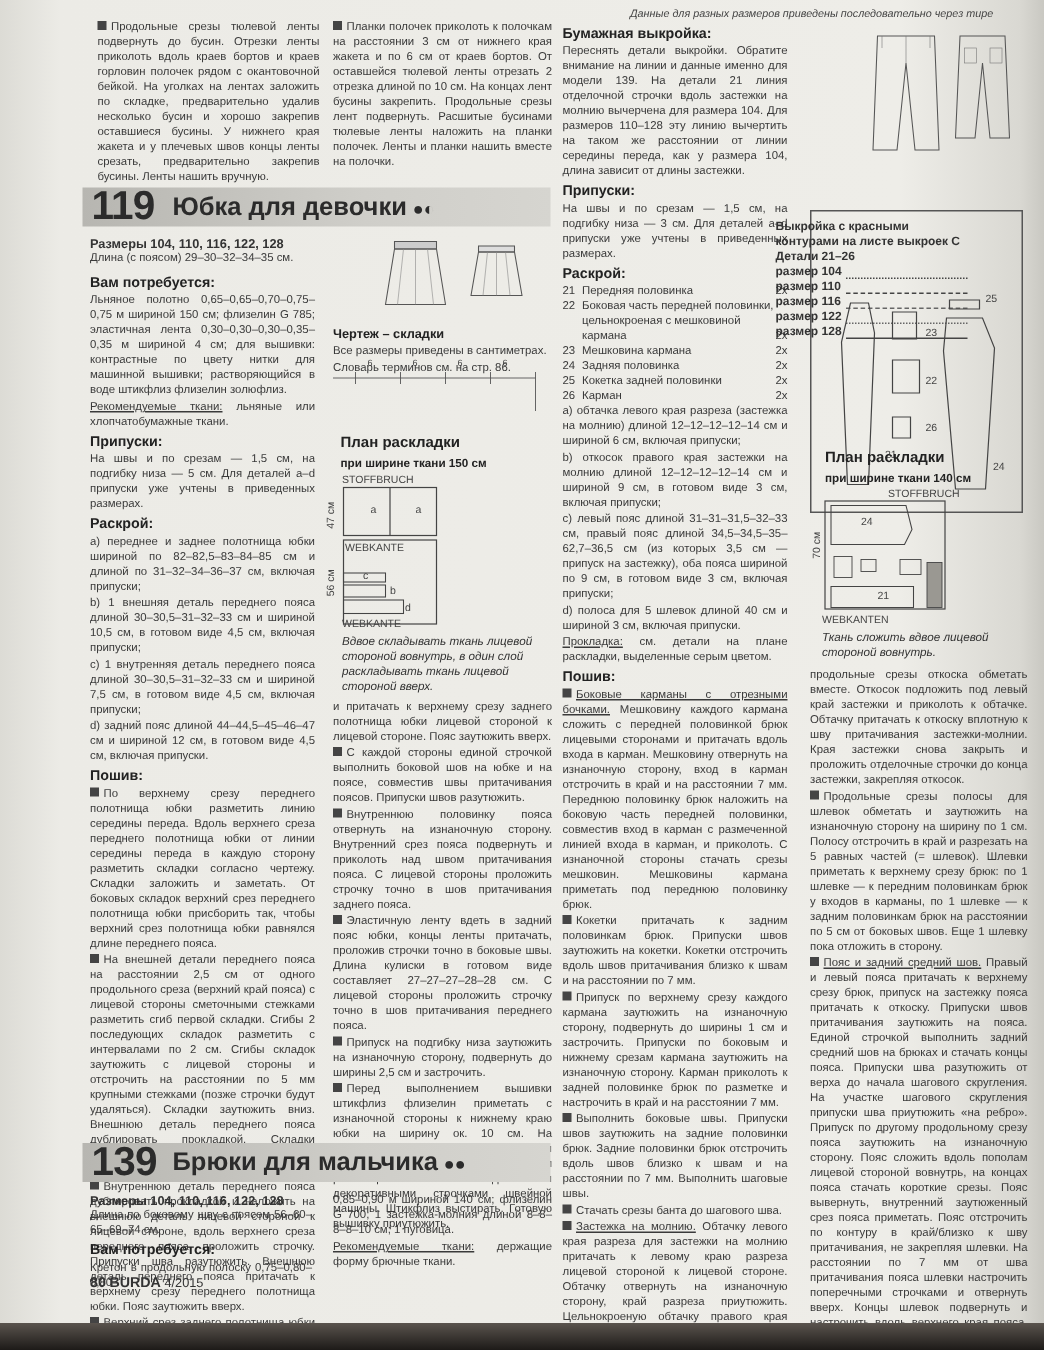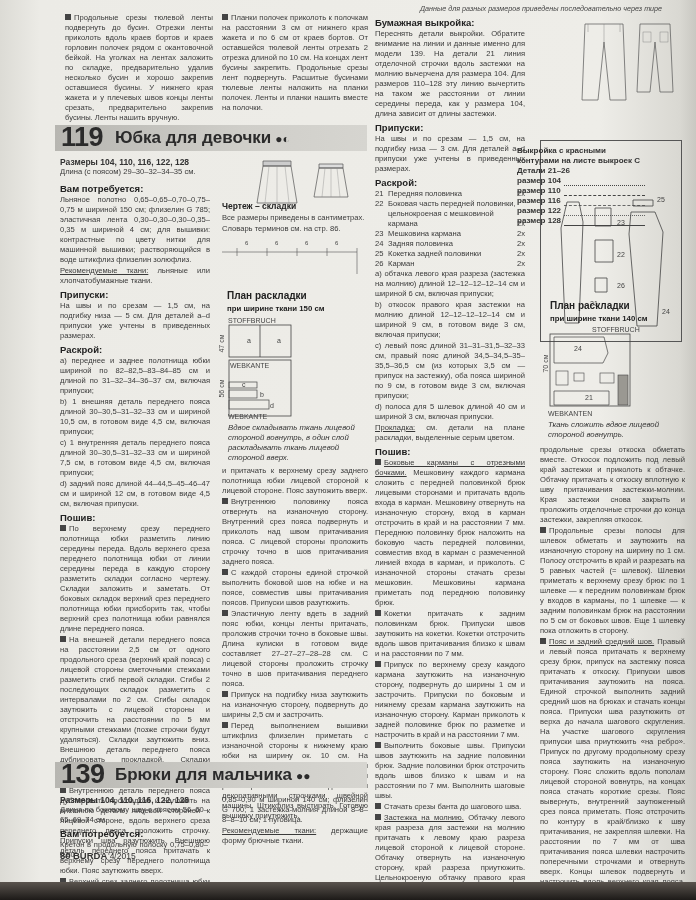--- a/index.html
+++ b/index.html
@@ -71,21 +71,21 @@
 
   <svg style="left:255px;top:155px" width="110" height="55">
     <path d="M8,6 h28 v5 h-28z" fill="#ccc" stroke="#555" stroke-width="0.7"></path>
     <path d="M8,11 L2,48 h40 L36,11z" fill="none" stroke="#555" stroke-width="0.7"></path>
     <path d="M14,11 L10,48 M22,11 L22,48 M30,11 L34,48" stroke="#888" stroke-width="0.4"></path>
     <path d="M64,9 h24 v4 h-24z" fill="#ddd" stroke="#555" stroke-width="0.7"></path>
     <path d="M64,13 L59,42 h34 L88,13z" fill="none" stroke="#555" stroke-width="0.7"></path>
     <path d="M70,13 L67,42 M76,13 L76,42 M82,13 L85,42" stroke="#888" stroke-width="0.4"></path>
   </svg>
 
-  <div class="col" style="left:222px;top:198px;width:148px;">
+  <div class="col" style="left:222px;top:214px;width:148px;">
     <div class="h" style="font-size:8.5px">Чертеж – складки</div>
     <p>Все размеры приведены в сантиметрах.</p>
     <p>Словарь терминов см. на стр. 86.</p>
   </div>
 
   <svg style="left:222px;top:244px" width="140" height="40">
     <line x1="0" y1="8" x2="135" y2="8" stroke="#555" stroke-width="0.6"></line>
     <g stroke="#555" stroke-width="0.6" fill="none">
       <line x1="15" y1="4" x2="15" y2="12"></line>
         <line x1="45" y1="4" x2="45" y2="12"></line>
@@ -118,22 +118,22 @@
   <div class="label" style="position:absolute;left:260px;top:391px;">b</div>
   <div class="label" style="position:absolute;left:270px;top:402px;">d</div>
   <div class="label" style="position:absolute;left:230px;top:362px;">WEBKANTE</div>
   <div class="label" style="position:absolute;left:228px;top:413px;">WEBKANTE</div>
   <div class="label" style="position:absolute;left:212px;top:340px;transform:rotate(-90deg);">47 см</div>
   <div class="label" style="position:absolute;left:212px;top:385px;transform:rotate(-90deg);">56 см</div>
   <div class="diagram-caption" style="left:228px;top:423px;width:140px;font-style:italic;">Вдвое складывать ткань лицевой стороной вовнутрь, в один слой раскладывать ткань лицевой стороной вверх.</div>
 
   <div class="col" style="left:222px;top:466px;width:146px;">
     <p>и притачать к верхнему срезу заднего полотнища юбки лицевой стороной к лицевой стороне. Пояс заутюжить вверх.</p>
+    <p class="sq">С каждой стороны единой строчкой выполнить боковой шов на юбке и на поясе, совместив швы притачивания поясов. Припуски швов разутюжить.</p>
     <p class="sq">Внутреннюю половинку пояса отвернуть на изнаночную сторону. Внутренний срез пояса подвернуть и приколоть над швом притачивания пояса. С лицевой стороны проложить строчку точно в шов притачивания заднего пояса.</p>
-    <p class="sq">С каждой стороны единой строчкой выполнить боковой шов на юбке и на поясе, совместив швы притачивания поясов. Припуски швов разутюжить.</p>
     <p class="sq">Эластичную ленту вдеть в задний пояс юбки, концы ленты притачать, проложив строчки точно в боковые швы. Длина кулиски в готовом виде составляет 27–27–27–28–28 см. С лицевой стороны проложить строчку точно в шов притачивания переднего пояса.</p>
     <p class="sq">Припуск на подгибку низа заутюжить на изнаночную сторону, подвернуть до ширины 2,5 см и застрочить.</p>
     <p class="sq">Перед выполнением вышивки штикфлиз флизелин приметать с изнаночной стороны к нижнему краю юбки на ширину ок. 10 см. На расстоянии 3,5 см от нижнего края юбки выполнить кайму шириной 4 см разнообразными отделочными декоративными строчками швейной машины. Штикфлиз выстирать. Готовую вышивку приутюжить.</p>
   </div>
 
   <div class="head-bar" style="left:55px;top:762px;width:312px;">
     <span class="num">139</span>
     <span class="ttl" style="left:60px;"><span>Брюки для мальчика</span><span class="dots">●●</span></span>
   </div>
 
@@ -181,21 +181,21 @@
           <span>2x</span>
         </div>
       <div style="display:flex">
           <span style="width:13px">26</span>
           <span style="flex:1">Карман</span>
           <span>2x</span>
         </div>
     </div>
     <p>a) обтачка левого края разреза (застежка на молнию) длиной 12–12–12–12–14 см и шириной 6 см, включая припуски;</p>
     <p>b) откосок правого края застежки на молнию длиной 12–12–12–12–14 см и шириной 9 см, в готовом виде 3 см, включая припуски;</p>
-    <p>c) левый пояс длиной 31–31–31,5–32–33 см, правый пояс длиной 34,5–34,5–35–35,5–36,5 см (из которых 3,5 см — припуск на застежку), оба пояса шириной по 9 см, в готовом виде 3 см, включая припуски;</p>
+    <p>c) левый пояс длиной 31–31–31,5–32–33 см, правый пояс длиной 34,5–34,5–35–62,7–36,5 см (из которых 3,5 см — припуск на застежку), оба пояса шириной по 9 см, в готовом виде 3 см, включая припуски;</p>
     <p>d) полоса для 5 шлевок длиной 40 см и шириной 3 см, включая припуски.</p>
     <p><span class="u">Прокладка:</span><span> см. детали на плане раскладки, выделенные серым цветом.</span></p>
     <div class="h">Пошив:</div>
     <p class="sq"><span class="u">Боковые карманы с отрезными бочками.</span><span> Мешковину каждого кармана сложить с передней половинкой брюк лицевыми сторонами и притачать вдоль входа в карман. Мешковину отвернуть на изнаночную сторону, вход в карман отстрочить в край и на расстоянии 7 мм. Переднюю половинку брюк наложить на боковую часть передней половинки, совместив вход в карман с размеченной линией входа в карман, и приколоть. С изнаночной стороны стачать срезы мешковин. Мешковины кармана приметать под переднюю половинку брюк.</span></p>
     <p class="sq"><span>Кокетки притачать к задним половинкам брюк. Припуски швов заутюжить на кокетки. Кокетки отстрочить вдоль швов притачивания близко к швам и на расстоянии по 7 мм.</span></p>
     <p class="sq"><span>Припуск по верхнему срезу каждого кармана заутюжить на изнаночную сторону, подвернуть до ширины 1 см и застрочить. Припуски по боковым и нижнему срезам кармана заутюжить на изнаночную сторону. Карман приколоть к задней половинке брюк по разметке и настрочить в край и на расстоянии 7 мм.</span></p>
     <p class="sq"><span>Выполнить боковые швы. Припуски швов заутюжить на задние половинки брюк. Задние половинки брюк отстрочить вдоль швов близко к швам и на расстоянии по 7 мм. Выполнить шаговые швы.</span></p>
     <p class="sq"><span>Стачать срезы банта до шагового шва.</span></p>
     <p class="sq"><span class="u">Застежка на молнию.</span><span> Обтачку левого края разреза для застежки на молнию притачать к левому краю разреза лицевой стороной к лицевой стороне. Обтачку отвернуть на изнаночную сторону, край разреза приутюжить. Цельнокроеную обтачку правого края разреза (припуск под застежку) заутюжить на изнаночную сторону, не доходя 5 мм до линии середины переда. Застежку-молнию притачать под правый край разреза в край, расположив зубчики застежки-молнии вплотную к сгибу. Края застежки сколоть, совместив линии середины переда. Свободную тесьму застежки-молнии притачать к обтачке левого края разреза, не закрепляя переднюю половинку брюк. Обтачку приметать. Левый край застежки отстрочить вдоль по разметке, не доходя 3 см до нижнего конца застежки. На расстоянии 5 мм от этой строчки проложить еще одну отделочную строчку. Откосок сложить вдоль пополам, стачать нижние короткие срезы. Откосок вывернуть. Открытые</span></p>
   </div>

